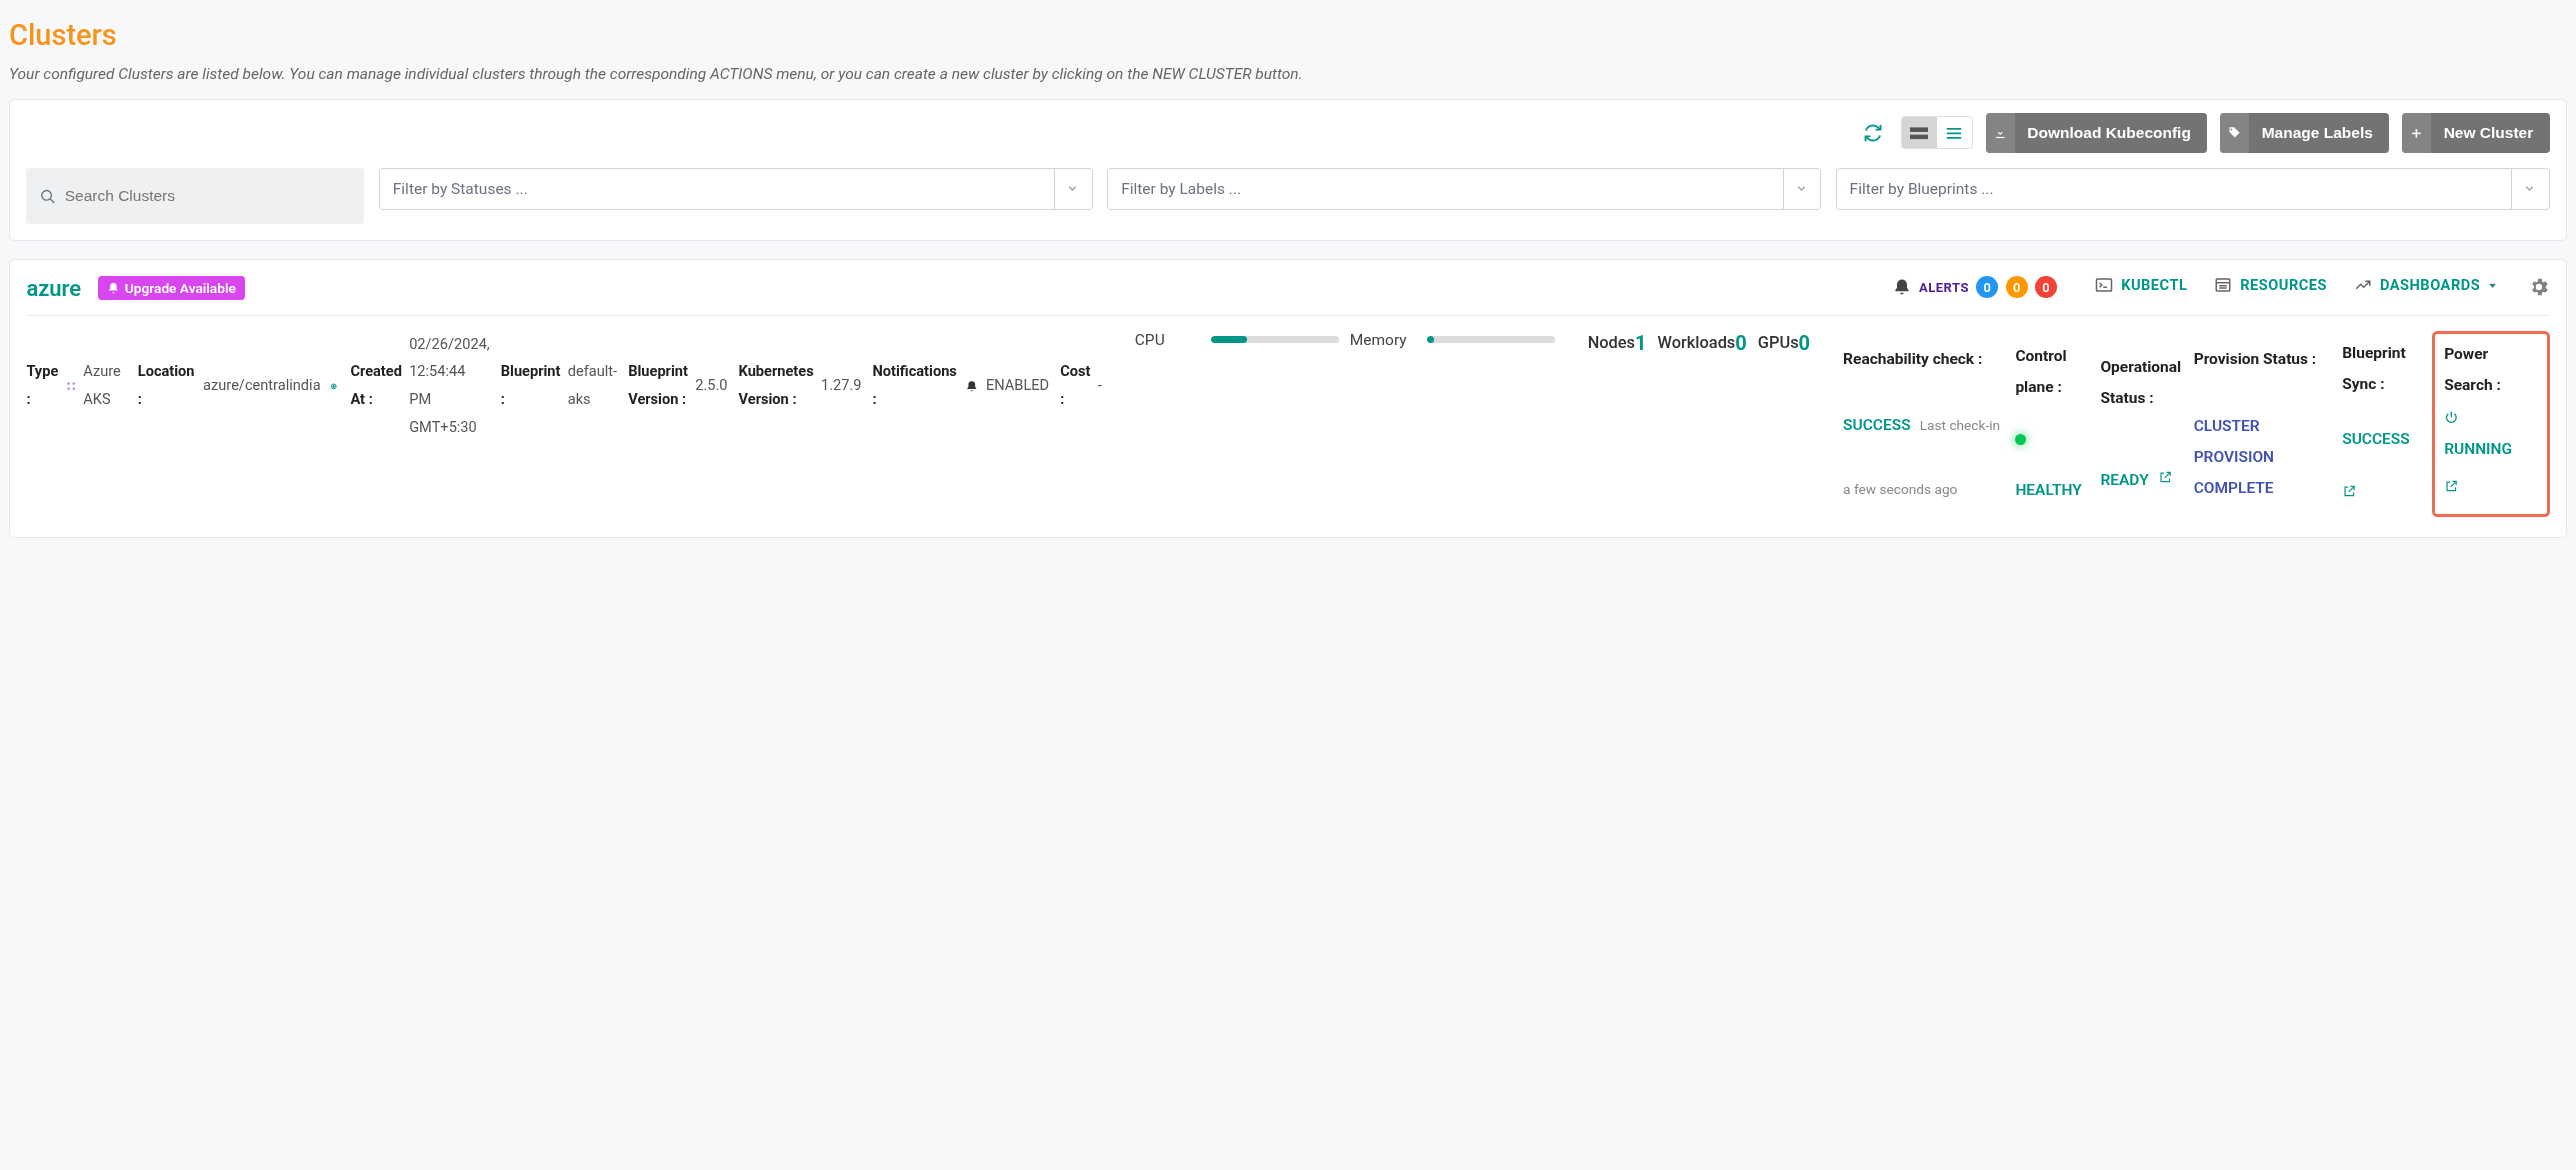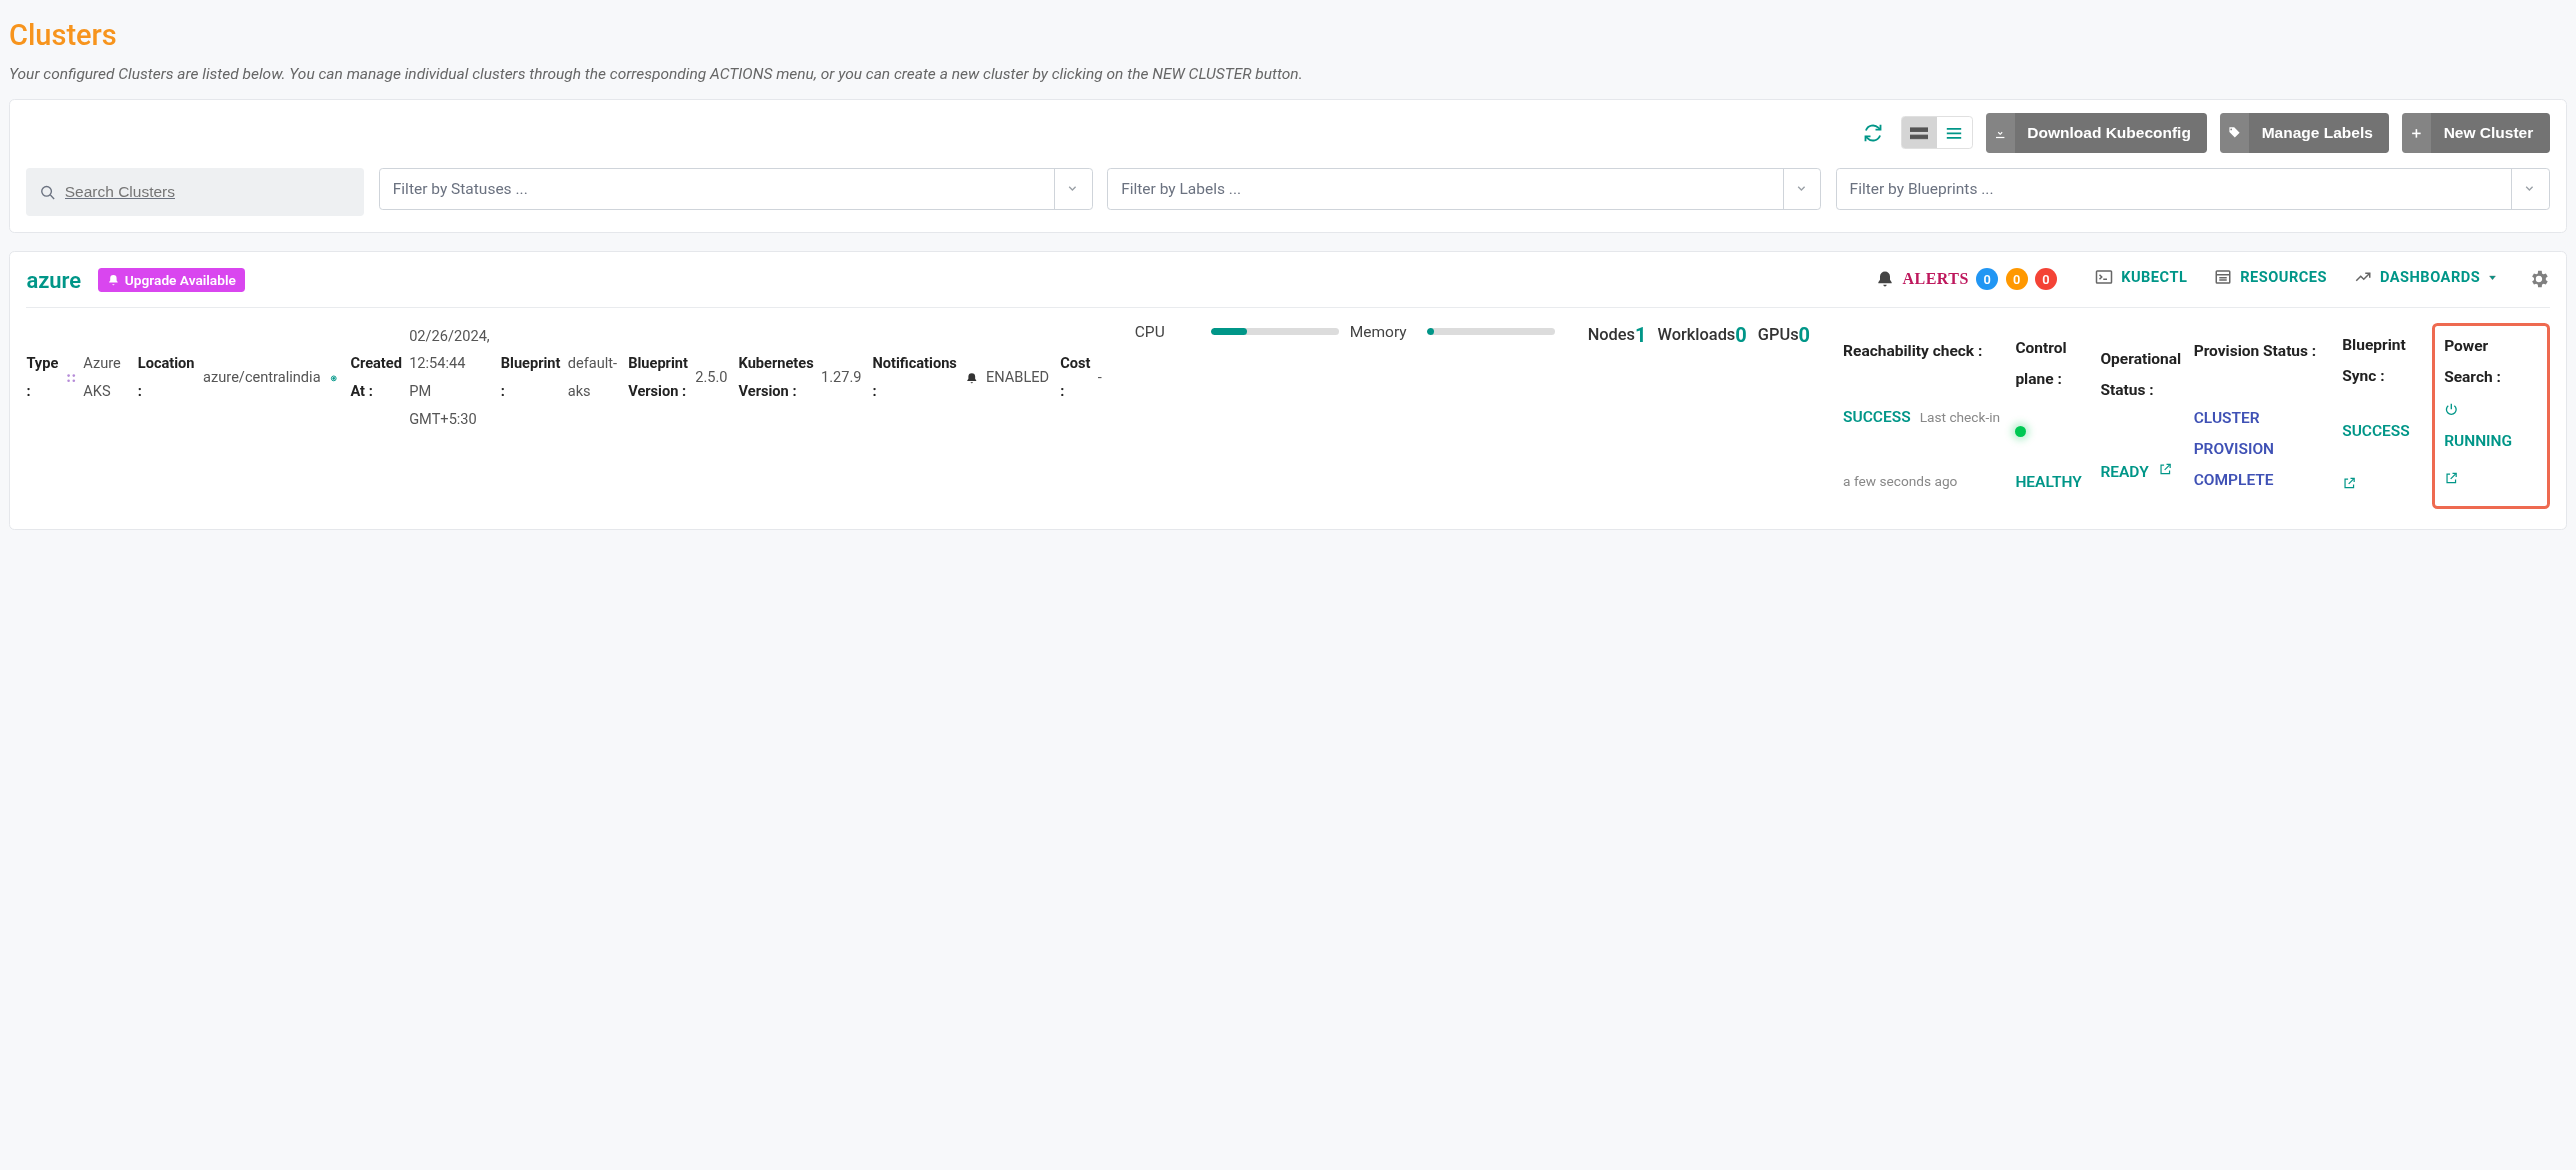--- a/index.html
+++ b/index.html
@@ -88,23 +88,22 @@
     display: flex;
     gap: 14.6px;
   }
   .search-box {
     flex: 0 0 338px;
     background: #eef0f2;
     border-radius: 3.7px;
     display: flex;
     align-items: center;
     padding: 0 12.8px;
-    height: 48px;
+    height: 56px;
     color: #6b7280;
-    text-decoration: underline;
   }
   .search-box input {
     border: none; background: transparent; outline: none;
     font-size: 15.5px; color:#333; width:100%;
     margin-left:9px;
   }
   .select {
     flex: 1;
     border: 0.9px solid #cfd4da;
     border-radius: 3.7px;
@@ -150,21 +149,21 @@
     color:#fff;
     border-radius:3.7px;
     padding:3.7px 9px;
     font-size:13.7px;
     font-weight:600;
     display:flex; align-items:center; gap:5.5px;
     cursor:pointer;
   }
   .hdr-spacer { flex:1; }
   .alerts-wrap { display:flex; align-items:center; gap:7.3px; margin-right:37px; }
-  .alerts-label { color:#be185d; font-weight:700; letter-spacing:0.5px; font-size:16px;font-family:Liberation Serif, serif; }
+  .alerts-label { color:#4c1d95; font-weight:700; letter-spacing:0.5px; font-size:13px; }
   .pill {
     min-width:22px; height:22px; border-radius:11px;
     color:#fff; font-size:12.8px; font-weight:600;
     display:flex; align-items:center; justify-content:center;
     padding:0 5.5px;
     cursor:pointer;
   }
   .pill.blue { background:#2196f3; }
   .pill.orange { background:#ff9800; }
   .pill.red { background:#f44336; }

